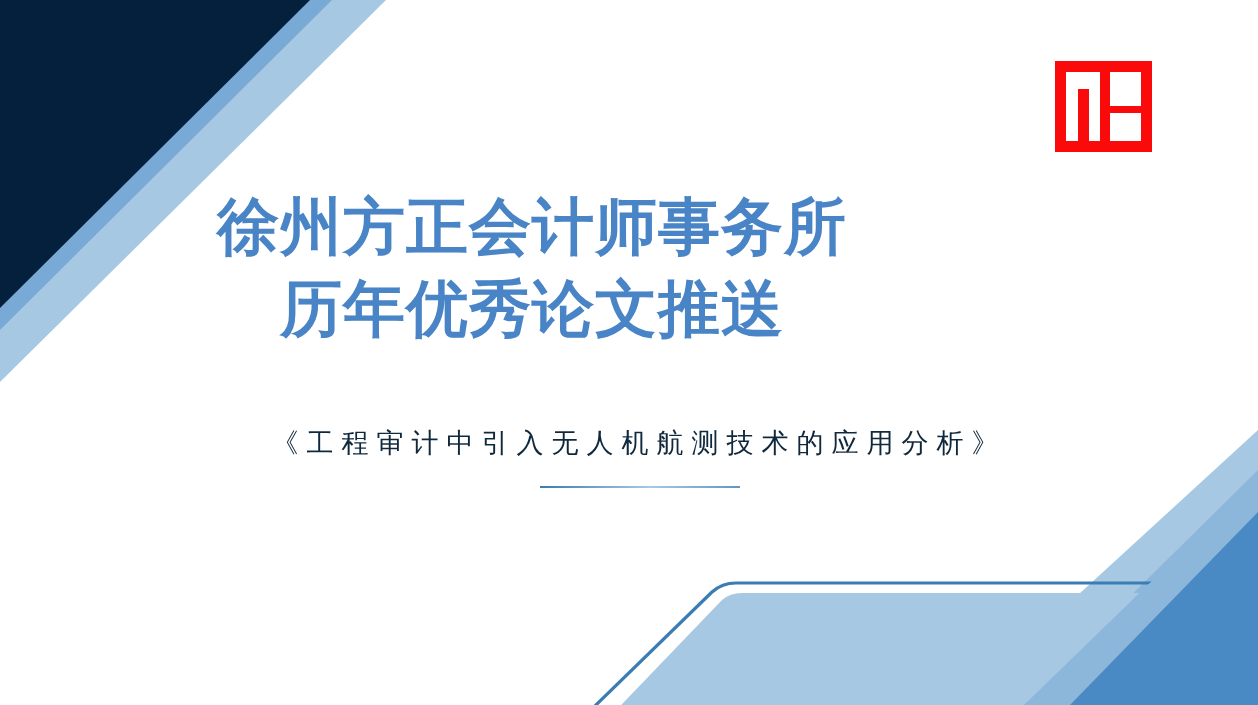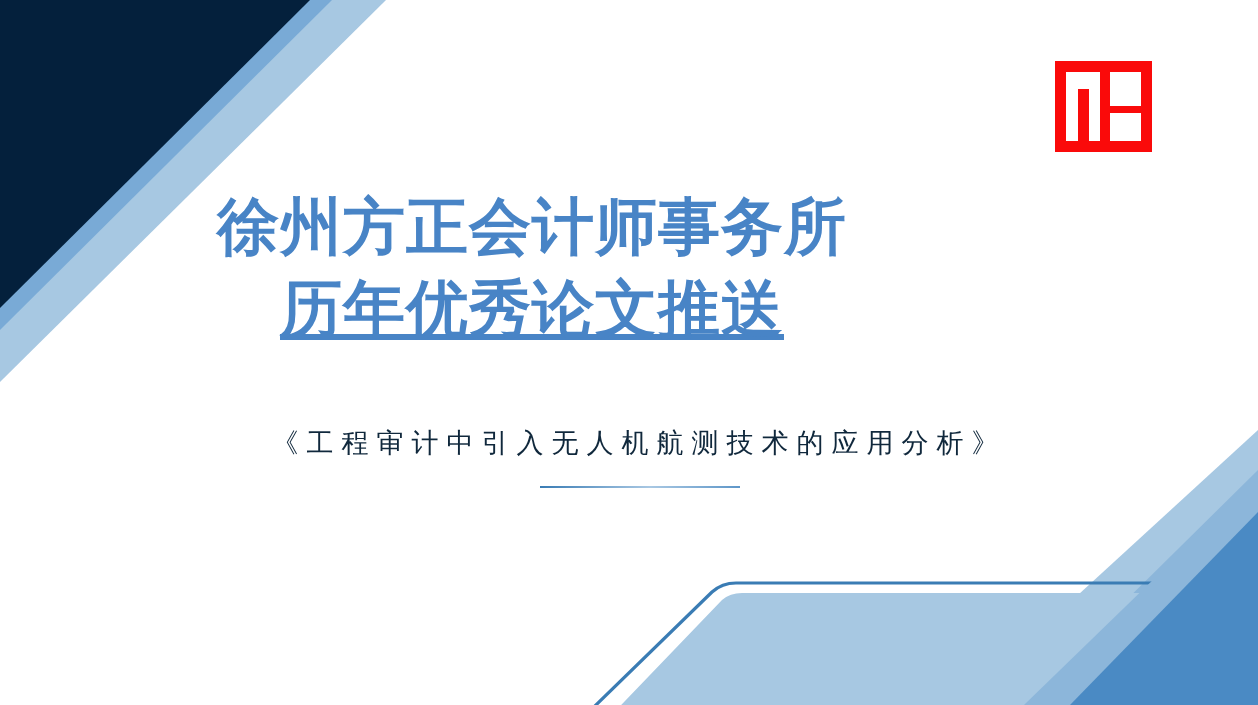--- a/index.html
+++ b/index.html
@@ -46,21 +46,21 @@
   }
   .title-line {
     color: #4884C6;
     font-size: 62px;
     line-height: 82px;
     font-weight: bold;
     letter-spacing: 1px;
     white-space: nowrap;
   }
   #title-line-1 { margin-left: 8px; }
-  #title-line-2 { margin-left: 8px; text-decoration: underline; }
+  #title-line-2 { margin-left: 8px; }
 
   #subtitle {
     position: absolute;
     left: 0;
     top: 424px;
     width: 1258px;
     text-align: center;
     color: #10283C;
     font-size: 27px;
     line-height: 38px;

